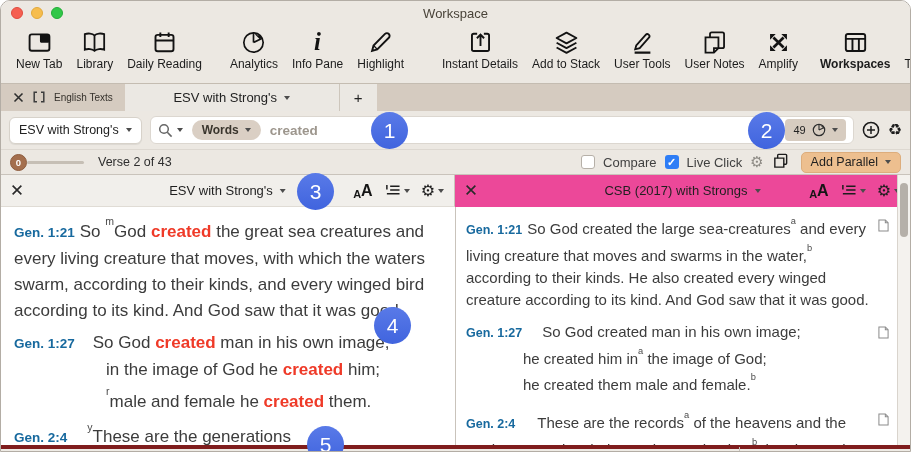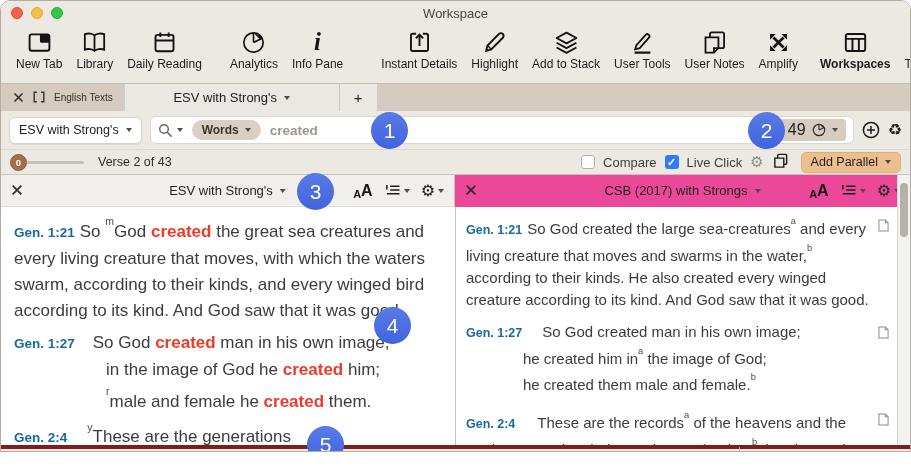--- a/index.html
+++ b/index.html
@@ -34,21 +34,21 @@
 
   
   .searchrow { height:38px; background:#ece8e2; display:flex; align-items:center; padding:0 8px; gap:8px; }
   .select-btn { height:27px; background:#fff; border:1px solid #d7d2ca; border-radius:6px; box-shadow:0 1px 1px rgba(0,0,0,.07);
                 display:flex; align-items:center; gap:7px; padding:0 9px; font-size:12.5px; color:#222; white-space:nowrap; }
   .searchfield { flex:1; height:28px; background:#fff; border:1px solid #dcd7d0; border-radius:6px;
                  display:flex; align-items:center; gap:9px; padding:0 7px; }
   .mag { display:flex; align-items:center; gap:4px; }
   .pill { background:#dacfc4; border-radius:10px; height:20px; padding:0 10px; display:flex; align-items:center; gap:6px; font-size:12px; font-weight:bold; color:#3a352d; }
   .query { color:#9d968d; font-size:13.5px; font-weight:bold; }
-  .hits-chip { margin-left:auto; background:#d7ccc0; border-radius:4px; height:22px; padding:0 8px; display:flex; align-items:center; gap:6px; font-size:16px; color:#222; }
+  .hits-chip { margin-left:auto; background:#d7ccc0; border-radius:4px; height:22px; padding:0 8px; display:flex; align-items:center; gap:6px; font-size:11px; color:#222; }
   .iconbtn { display:flex; align-items:center; justify-content:center; }
   .recycle { font-family:"DejaVu Sans", sans-serif; font-size:16px; color:#1c1c1c; line-height:1; }
 
   
   .verserow { height:26px; background:#ece8e2; border-top:1px solid #ddd8d1; border-bottom:1px solid #c9c3bb;
               display:flex; align-items:center; padding:0 9px; font-size:12.5px; color:#2e2e2e; }
   .knob { width:17px; height:17px; border-radius:50%; background:#a46f4e; border:1px solid #8e5c3e; color:#fff;
           font-size:9.5px; font-weight:bold; display:flex; align-items:center; justify-content:center; }
   .track { width:57px; height:3px; background:#c6bfb5; border-radius:2px; }
   .pos-label { margin-left:14px; }
@@ -175,37 +175,37 @@
       <span class="tblabel">Analytics</span>
     </div>
     <div class="tbitem">
       <span>
           <svg viewBox="0 0 24 24">
             <text x="12" y="18.5" text-anchor="middle" font-family="'Liberation Serif',serif" font-size="22" font-style="italic" font-weight="bold" fill="#131313">i</text>
           </svg>
         </span>
       <span class="tblabel">Info Pane</span>
     </div>
+    <div class="tbitem">
+      <span>
+          <svg viewBox="0 0 24 24" fill="none" stroke="#131313" stroke-width="1.7">
+            <path d="M4.5 19.5 l1.3 -4.8 L16 4.4 a2.4 2.4 0 0 1 3.4 3.4 L9.1 18.1 l-4.6 1.4 Z"></path>
+            <path d="M5.8 14.7 l3.4 3.4" stroke-width="1.2"></path>
+          </svg>
+        </span>
+      <span class="tblabel">Highlight</span>
+    </div>
     <div class="tbitem gap2">
       <span>
           <svg viewBox="0 0 24 24" fill="none" stroke="#131313" stroke-width="1.7">
             <path d="M9 4.2 H6 a1.6 1.6 0 0 0 -1.6 1.6 V18 a1.6 1.6 0 0 0 1.6 1.6 H18 a1.6 1.6 0 0 0 1.6 -1.6 V5.8 A1.6 1.6 0 0 0 18 4.2 H15"></path>
             <path d="M12 15 V5.2 M8.8 8.2 L12 5 L15.2 8.2"></path>
           </svg>
         </span>
       <span class="tblabel">Instant Details</span>
-    </div>
-    <div class="tbitem">
-      <span>
-          <svg viewBox="0 0 24 24" fill="none" stroke="#131313" stroke-width="1.7">
-            <path d="M4.5 19.5 l1.3 -4.8 L16 4.4 a2.4 2.4 0 0 1 3.4 3.4 L9.1 18.1 l-4.6 1.4 Z"></path>
-            <path d="M5.8 14.7 l3.4 3.4" stroke-width="1.2"></path>
-          </svg>
-        </span>
-      <span class="tblabel">Highlight</span>
     </div>
     <div class="tbitem">
       <span>
           <svg viewBox="0 0 24 24" fill="none" stroke="#131313" stroke-width="1.6" stroke-linejoin="round">
             <path d="M12 3.2 L20.8 8 L12 12.8 L3.2 8 Z"></path>
             <path d="M3.2 12.2 L12 17 L20.8 12.2"></path>
             <path d="M3.2 16.4 L12 21.2 L20.8 16.4"></path>
           </svg>
         </span>
       <span class="tblabel">Add to Stack</span>

